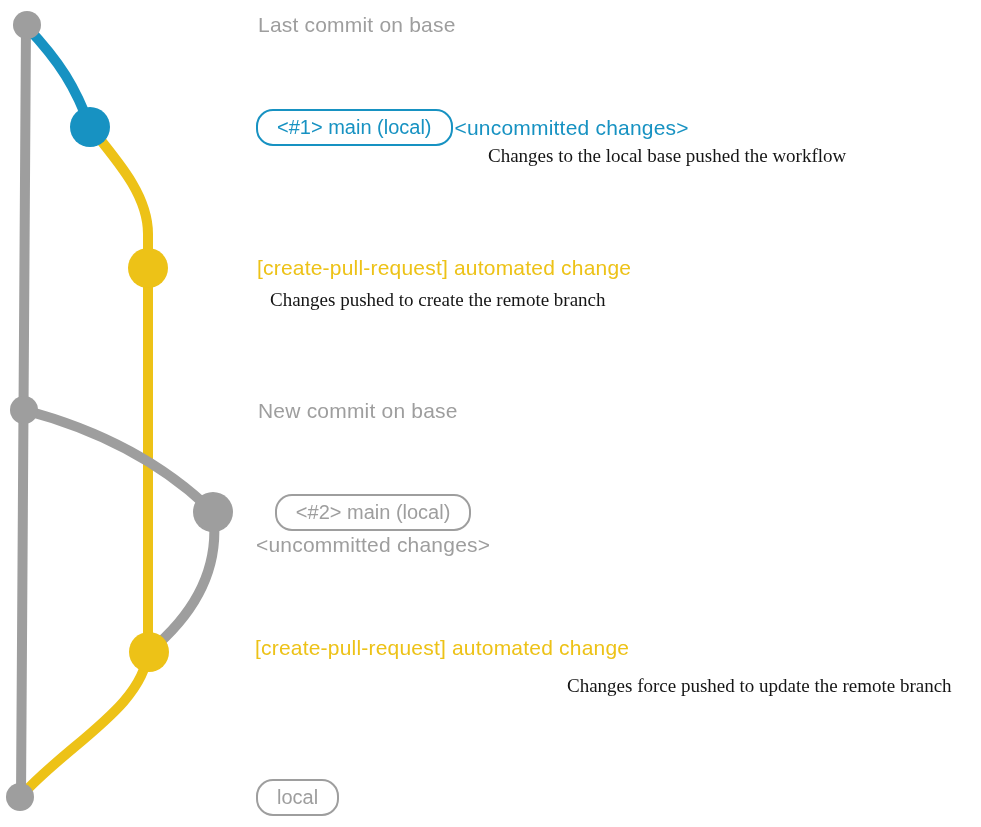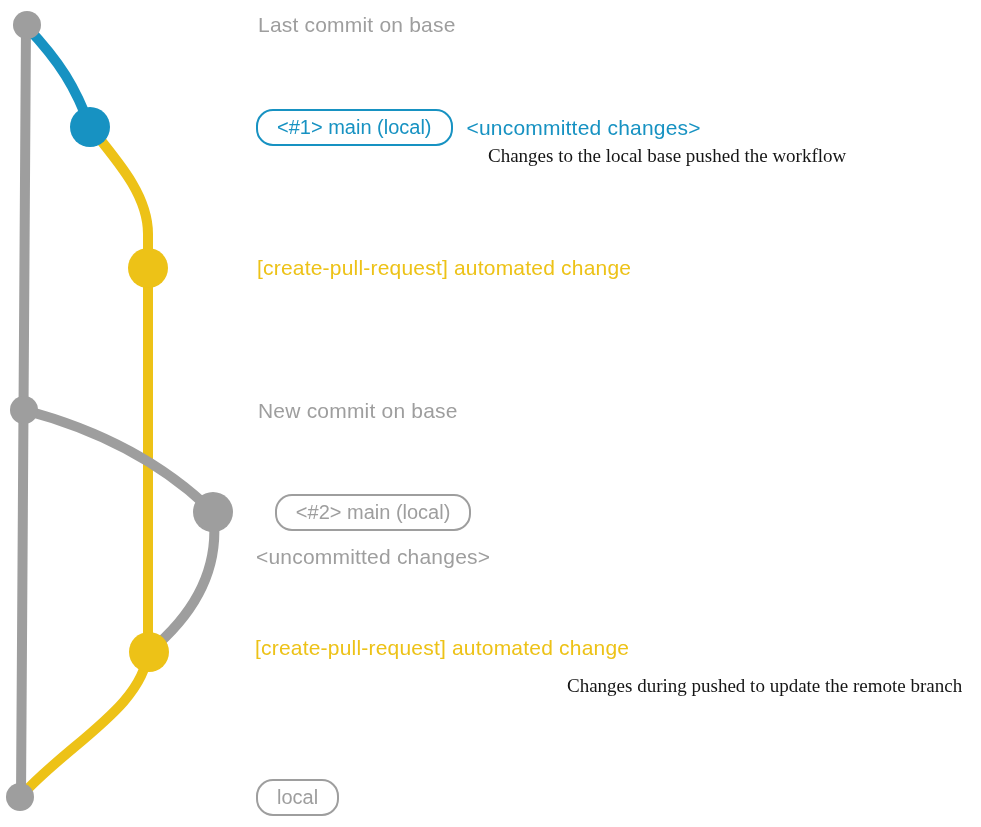--- a/index.html
+++ b/index.html
@@ -21,21 +21,21 @@
   #graph-svg{position:absolute;left:0;top:0;}
   #graph-svg path{fill:none;stroke-linecap:round;}
   .stroke-gray{stroke:var(--c-gray);}
   .stroke-blue{stroke:var(--c-blue);}
   .stroke-yellow{stroke:var(--c-yellow);}
   .fill-gray{fill:var(--c-gray);}
   .fill-blue{fill:var(--c-blue);}
   .fill-yellow{fill:var(--c-yellow);}
 
   .abs{position:absolute;}
-  .row{position:absolute;display:flex;align-items:center;gap:14px;}
+  .row{position:absolute;display:flex;align-items:center;gap:2px;}
 
   .title{
     font-size:21px;color:var(--c-gray);letter-spacing:.2px;
   }
   .badge{
     display:inline-block;
     height:37px;line-height:33px;
     padding:0 19px;
     border:2px solid;
     border-radius:17px;
@@ -84,30 +84,31 @@
 
   <div class="abs title" style="left:258px;top:13px;">Last commit on base</div>
 
   <div class="row" style="left:256px;top:109px;">
     <span class="badge badge--blue">&lt;#1&gt; main (local)</span>
     <span class="status status--blue">&lt;uncommitted changes&gt;</span>
   </div>
   <div class="abs desc" style="left:488px;top:145px;">Changes to the local base pushed the workflow</div>
 
   <div class="abs msg" style="left:257px;top:256px;">[create-pull-request] automated change</div>
+  <div class="abs desc" style="left:270px;top:289px;">Changes pushed to create the remote branch</div>
 
   <div class="abs title" style="left:258px;top:399px;text-align:right;">New commit on base</div>
 
   <div class="row" style="left:256px;top:494px;flex-direction:column;">
     <span class="badge badge--gray">&lt;#2&gt; main (local)</span>
     <span class="status status--gray">&lt;uncommitted changes&gt;</span>
   </div>
 
   <div class="row" style="left:255px;top:636px;">
     <span class="msg">[create-pull-request] automated change</span>
   </div>
-  <div class="abs desc" style="left:567px;top:675px;">Changes during pushed to update the remote branch</div>
+  <div class="abs desc" style="left:567px;top:675px;">Changes force pushed to update the remote branch</div>
 
   <div class="row" style="left:256px;top:779px;">
     <span class="badge badge--gray">local</span>
   </div>
 
 </div>
 
 </body></html>

